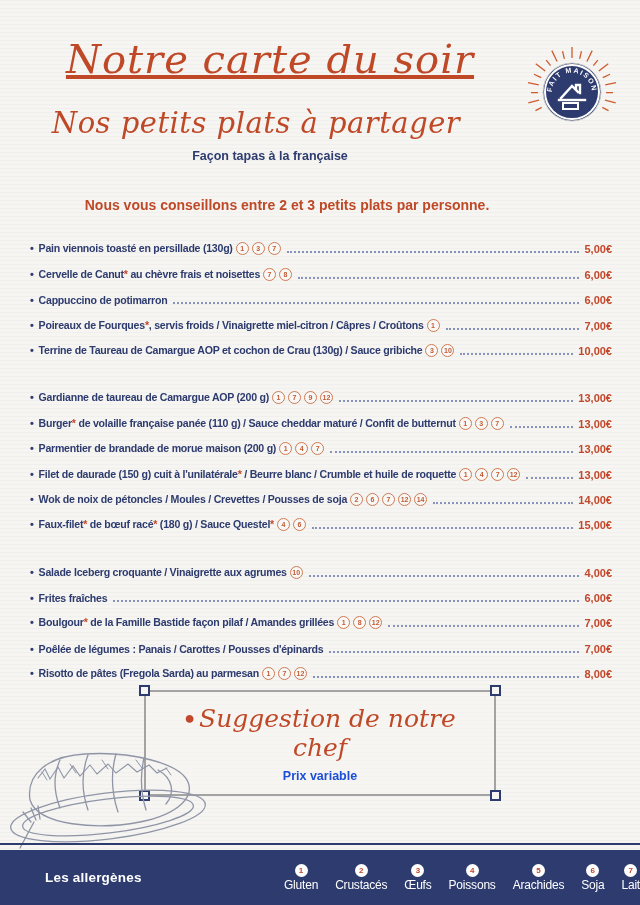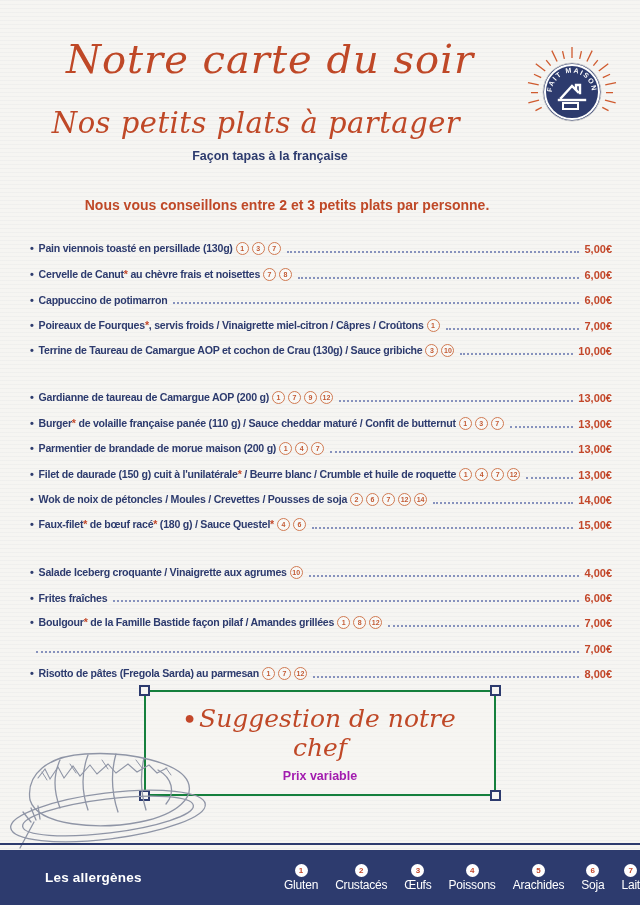--- a/index.html
+++ b/index.html
@@ -4,21 +4,21 @@
 <style>
   html,body{margin:0;padding:0;}
   body{
     width:640px;height:905px;position:relative;overflow:hidden;
     background-color:#f6f5f2;
     background-image:repeating-linear-gradient(180deg, rgba(45,59,110,0.03) 0 1px, rgba(0,0,0,0) 1px 4px);
     font-family:"Liberation Sans", sans-serif;
     color:#2d3b6e;
   }
   .script{font-family:"DejaVu Serif", serif;font-style:italic;color:#bf4827;}
-  .page-title{position:absolute;top:36px;left:0;width:540px;text-align:center;font-size:40px;letter-spacing:1px;}
+  .page-title{position:absolute;top:36px;left:0;width:540px;text-align:center;font-size:40px;letter-spacing:1px;text-decoration:underline;}
   .subtitle{position:absolute;top:106px;left:0;width:512px;text-align:center;font-size:29px;letter-spacing:.5px;}
   .tagline{position:absolute;top:149px;left:0;width:540px;text-align:center;font-size:12.5px;font-weight:bold;color:#2d3b6e;}
   .advice{position:absolute;top:197px;left:0;width:574px;text-align:center;font-size:14px;font-weight:bold;color:#bf4827;}
 
   
   .badge{position:absolute;top:34px;right:20px;width:96px;height:100px;}
 
   
   .menu{position:absolute;top:231px;left:30px;right:28px;}
   .menu-section + .menu-section{margin-top:22px;}
@@ -27,27 +27,27 @@
   .bullet{color:#2d3b6e;margin-right:5px;font-size:11px;}
   .ast{color:#c3472a;}
   .acirc{display:inline-flex;align-items:center;justify-content:center;width:11px;height:11px;
     border:1px solid #d07a52;border-radius:50%;color:#c35a33;font-size:7px;font-weight:bold;
     margin-left:3px;position:relative;top:-1px;letter-spacing:0;flex:none;background:rgba(255,255,255,0.4);}
   .leader{flex:1;min-width:8px;border-bottom:2px dotted #8792bd;margin:0 5px 3px 6px;height:0;}
   .price{color:#c3472a;font-weight:bold;font-size:11px;white-space:nowrap;line-height:13px;}
 
   
   .sugg{position:absolute;top:690px;left:50%;transform:translateX(-50%);width:292px;
-    border:2px solid #15803d;text-align:center;padding:12px 28px 11px;background:rgba(246,245,242,0.6);}
+    border:2px solid #a3a3a3;text-align:center;padding:12px 28px 11px;background:rgba(246,245,242,0.6);}
   .knot{position:absolute;width:7px;height:7px;border:2px solid #2d3b6e;background:#f6f5f2;}
   .knot.tl{top:-7px;left:-7px;} .knot.tr{top:-7px;right:-7px;}
   .knot.bl{bottom:-7px;left:-7px;} .knot.br{bottom:-7px;right:-7px;}
   .sugg-title{font-size:25px;}
   .sugg-title .dot{color:#c3472a;font-style:normal;font-family:"Liberation Sans",sans-serif;font-size:18px;vertical-align:3px;margin-right:4px;}
-  .sugg-note{margin-top:7px;font-size:12.5px;font-weight:bold;color:#a21caf;}
+  .sugg-note{margin-top:7px;font-size:12.5px;font-weight:bold;color:#1d4ed8;}
 
   
   .sketch{position:absolute;left:-10px;bottom:50px;z-index:0;}
 
   
   .sep{position:absolute;left:0;right:0;bottom:60px;height:2px;background:#2d3b6e;z-index:2;}
   .footer{position:absolute;left:0;right:0;bottom:0;height:55px;background:#2d3b6e;z-index:3;
     display:flex;align-items:center;color:#fff;justify-content:space-between;}
   .footer-title{font-size:13.5px;font-weight:bold;margin-left:45px;letter-spacing:.2px;}
   .fbadges{display:flex;margin-left:58px;gap:17px;align-items:flex-start;}
@@ -171,20 +171,21 @@
         <span class="item-name"><span class="bullet">•</span>Frites fraîches</span>
         <span class="leader"></span>
         <span class="price">6,00€</span>
       </div>
       <div class="menu-row">
         <span class="item-name"><span class="bullet">•</span>Boulgour<span class="ast">*</span> de la Famille Bastide façon pilaf / Amandes grillées<span class="acirc">1</span><span class="acirc">8</span><span class="acirc">12</span></span>
         <span class="leader"></span>
         <span class="price">7,00€</span>
       </div>
       <div class="menu-row">
+        <span class="item-name"><span class="bullet">•</span>Poêlée de légumes : Panais / Carottes / Pousses d'épinards</span>
         <span class="leader"></span>
         <span class="price">7,00€</span>
       </div>
       <div class="menu-row">
         <span class="item-name"><span class="bullet">•</span>Risotto de pâtes (Fregola Sarda) au parmesan<span class="acirc">1</span><span class="acirc">7</span><span class="acirc">12</span></span>
         <span class="leader"></span>
         <span class="price">8,00€</span>
       </div>
     </div>
   </div>

